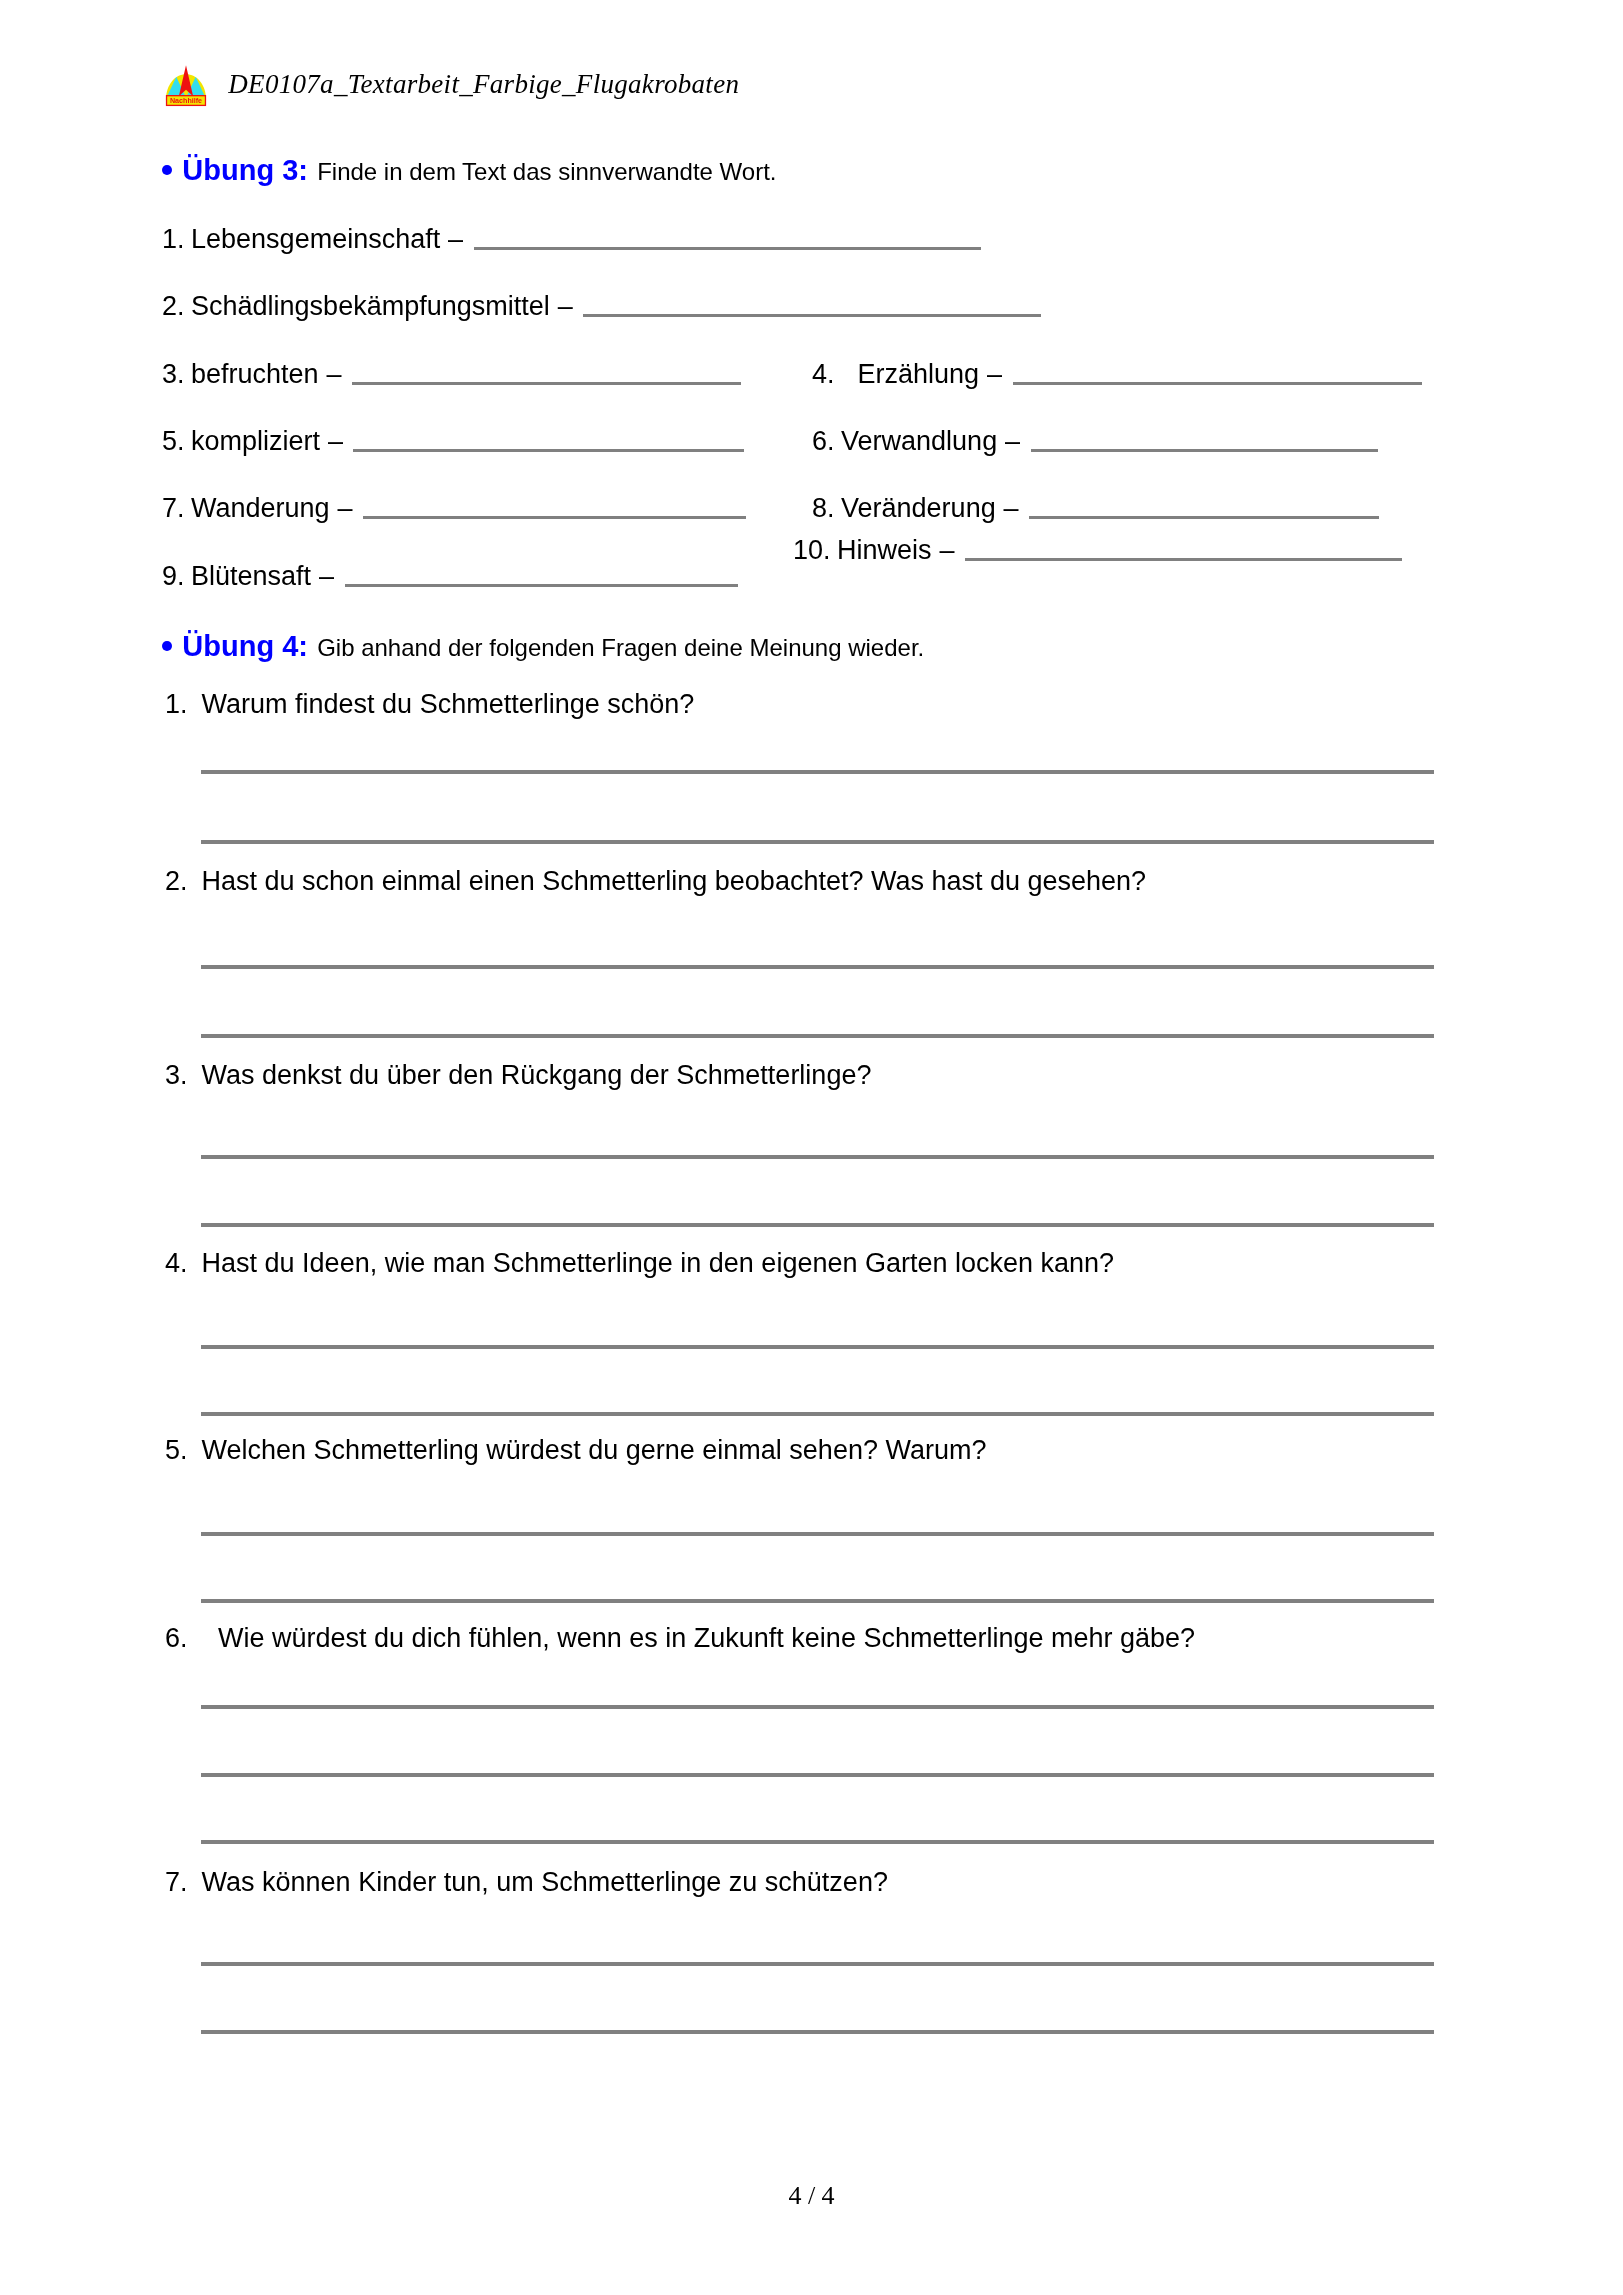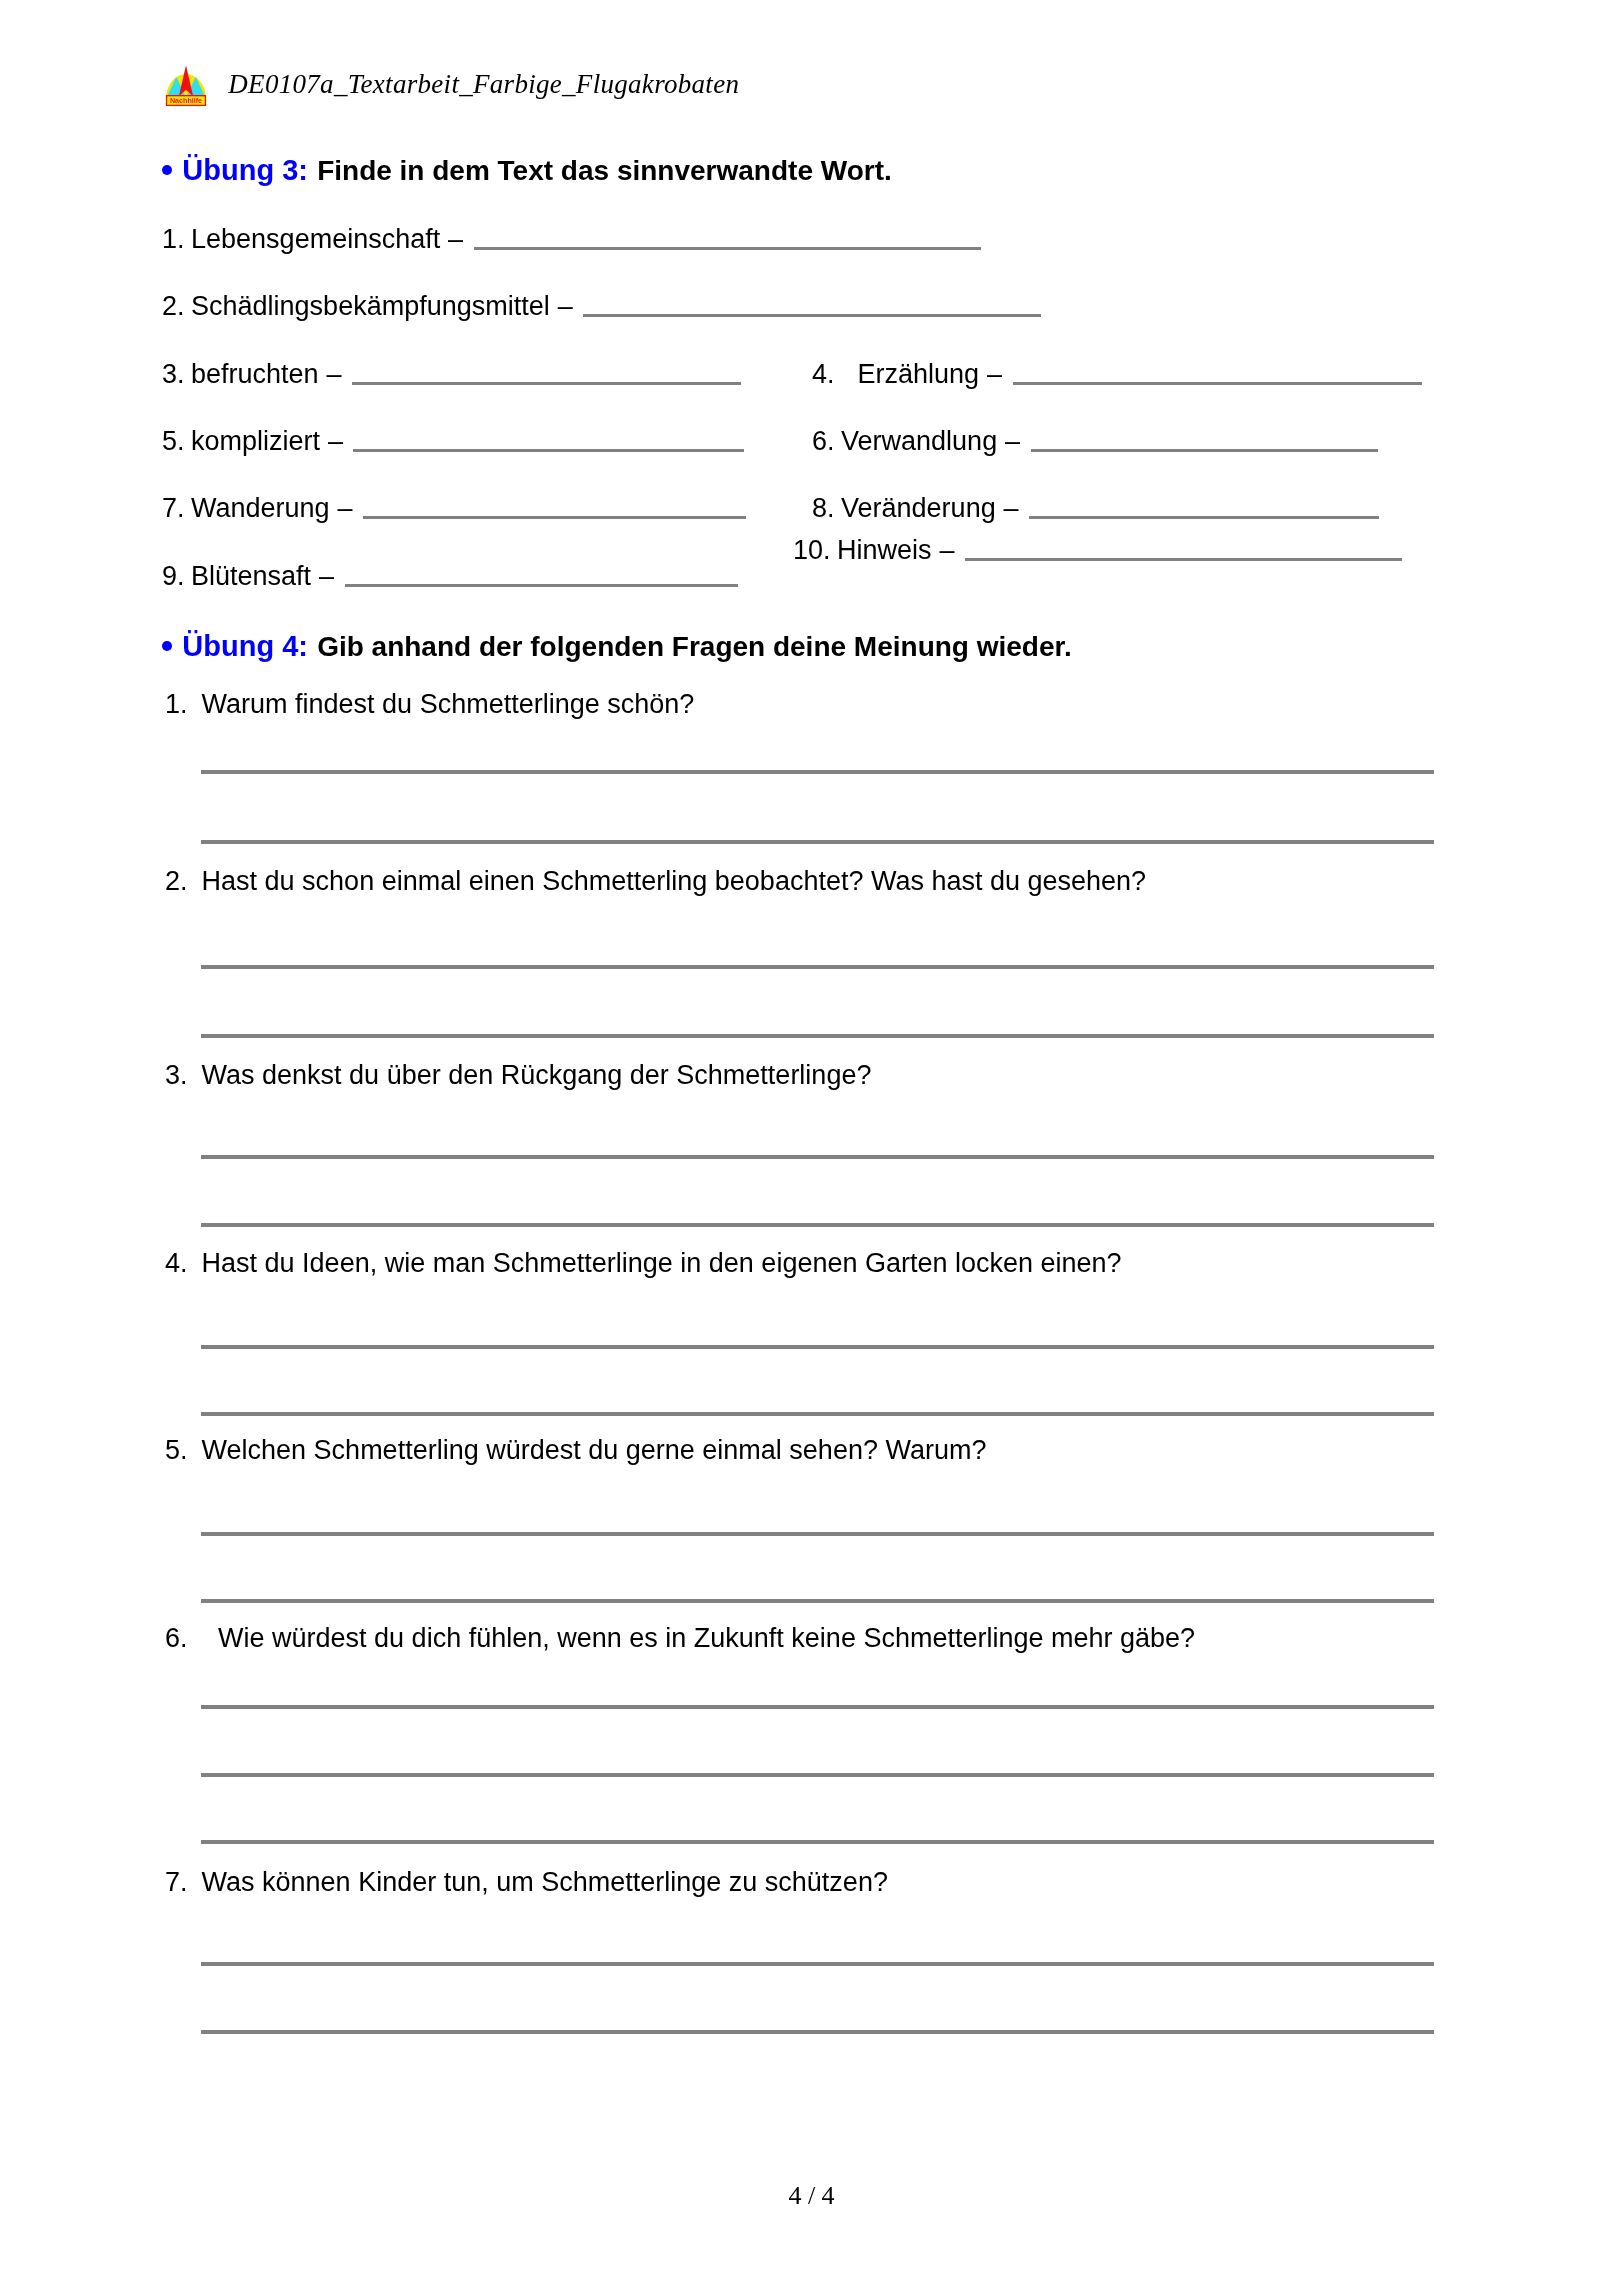--- a/index.html
+++ b/index.html
@@ -70,22 +70,21 @@
     flex: 0 0 auto;
   }
   .ex-label {
     color: #0000ff;
     font-weight: bold;
     font-size: 29px;
     margin-right: 9.2px;
   }
   .ex-text {
     color: #000000;
-    font-size: 28px;
-    font-weight: bold;
+    font-size: 24px;
   }
 
   
   .u3-item {
     position: absolute;
     display: flex;
     align-items: flex-end;
     white-space: nowrap;
   }
   .u3-item .term {
@@ -250,21 +249,21 @@
 
   <div class="q-text" style="left:165px; top:1062px;">
     <span>3.</span>
     <span style="margin-left:6.5px;">Was denkst du über den Rückgang der Schmetterlinge?</span>
   </div>
   <div class="ans-line" style="left:201px; top:1155px; width:1233px;"></div>
   <div class="ans-line" style="left:201px; top:1223px; width:1233px;"></div>
 
   <div class="q-text" style="left:165px; top:1250px;">
     <span>4.</span>
-    <span style="margin-left:6.5px;">Hast du Ideen, wie man Schmetterlinge in den eigenen Garten locken einen?</span>
+    <span style="margin-left:6.5px;">Hast du Ideen, wie man Schmetterlinge in den eigenen Garten locken kann?</span>
   </div>
   <div class="ans-line" style="left:201px; top:1345px; width:1233px;"></div>
   <div class="ans-line" style="left:201px; top:1412px; width:1233px;"></div>
 
   <div class="q-text" style="left:165px; top:1437px;">
     <span>5.</span>
     <span style="margin-left:6.5px;">Welchen Schmetterling würdest du gerne einmal sehen? Warum?</span>
   </div>
   <div class="ans-line" style="left:201px; top:1532px; width:1233px;"></div>
   <div class="ans-line" style="left:201px; top:1599px; width:1233px;"></div>

